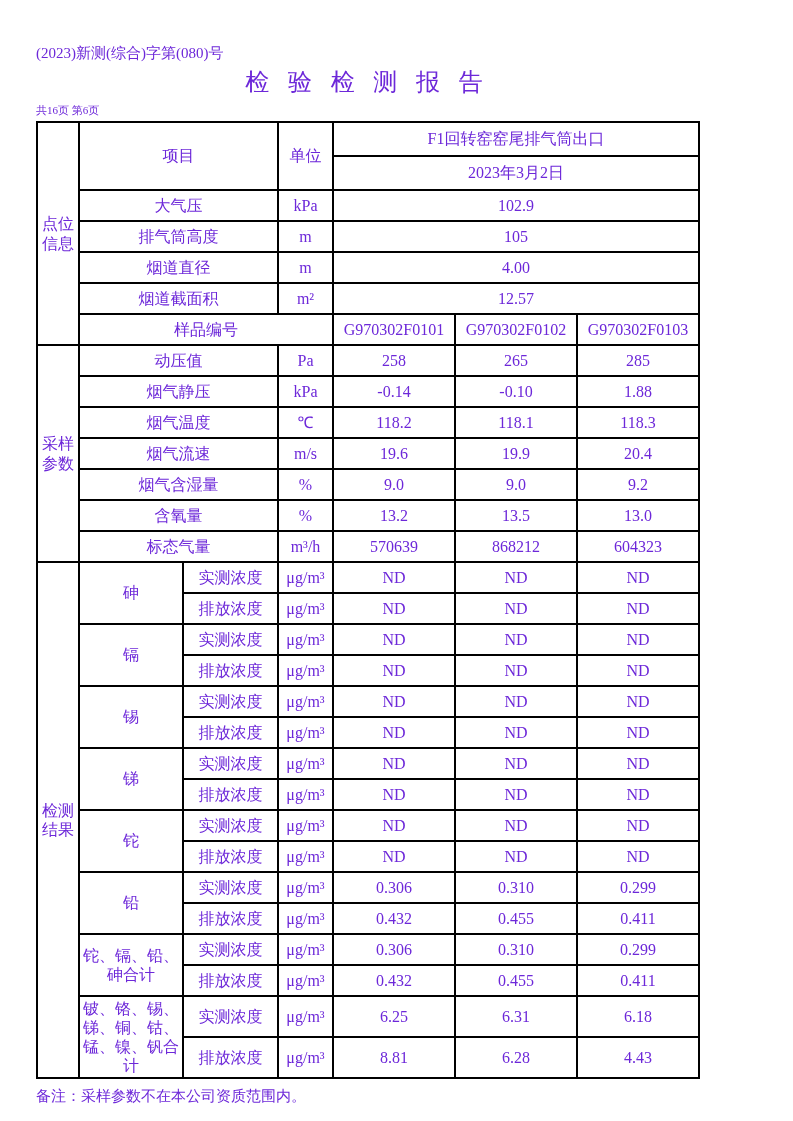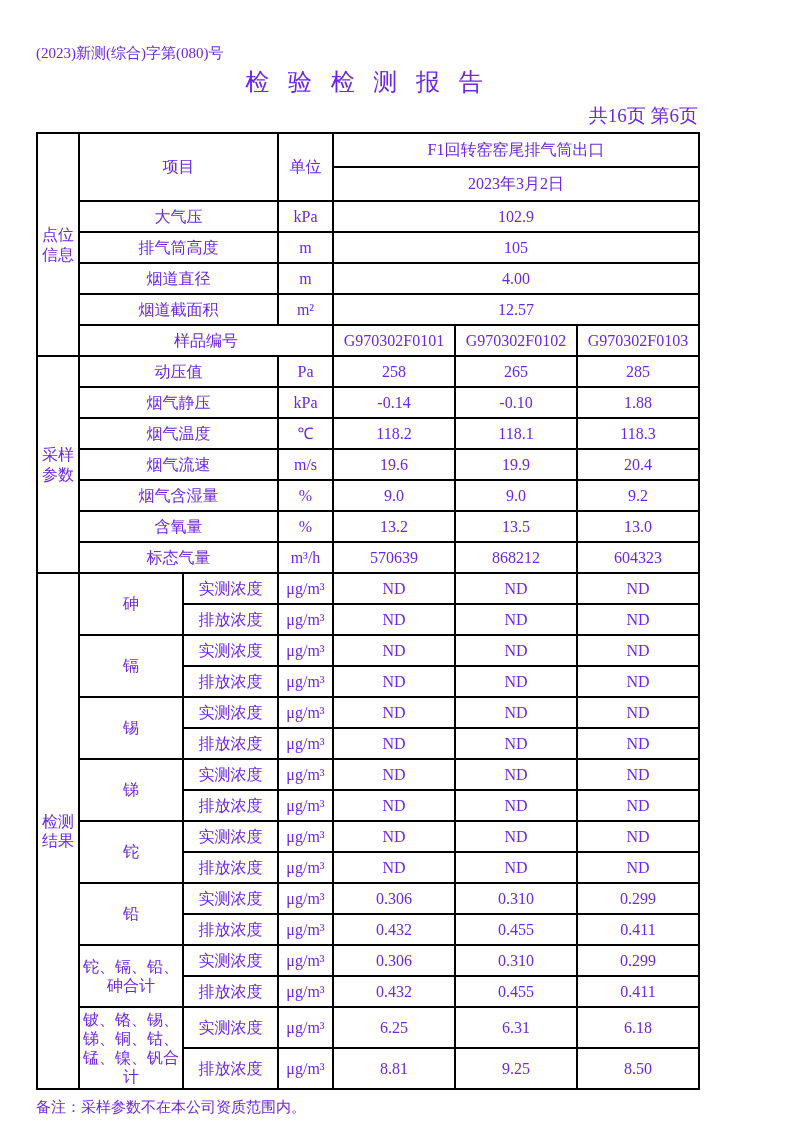--- a/index.html
+++ b/index.html
@@ -10,21 +10,21 @@
   }
   .content { margin-left:36px; width:662px; }
   .report-no {
     padding-top:44px; font-size:15px; text-align:left;
   }
   .doc-title {
     margin-top:3px; text-align:center; font-size:24px; font-weight:normal;
     font-family:"Liberation Sans", sans-serif; letter-spacing:6px;
   }
   .page-info {
-    margin-top:5px; text-align:right; font-size:19px;
+    margin-top:5px; text-align:left; font-size:11px;
   }
   table.report {
     margin-top:3px; border-collapse:collapse; table-layout:fixed;
     width:662px;
   }
   table.report td {
     border:2px solid #000; text-align:center; vertical-align:middle;
     font-size:16px; line-height:1.2; padding:0 3px;
     word-break:break-all; overflow:hidden;
   }
@@ -262,21 +262,21 @@
         <td>实测浓度</td>
         <td>μg/m³</td>
         <td>6.25</td>
         <td>6.31</td>
         <td>6.18</td>
       </tr>
       <tr class="h-big">
         <td>排放浓度</td>
         <td>μg/m³</td>
         <td>8.81</td>
-        <td>9.25</td>
-        <td>8.50</td>
+        <td>6.28</td>
+        <td>4.43</td>
       </tr>
     </tbody>
       </table>
 
     <div class="footer-note">备注：采样参数不在本公司资质范围内。</div>
   </div>
 </div>
 
 </body></html>

